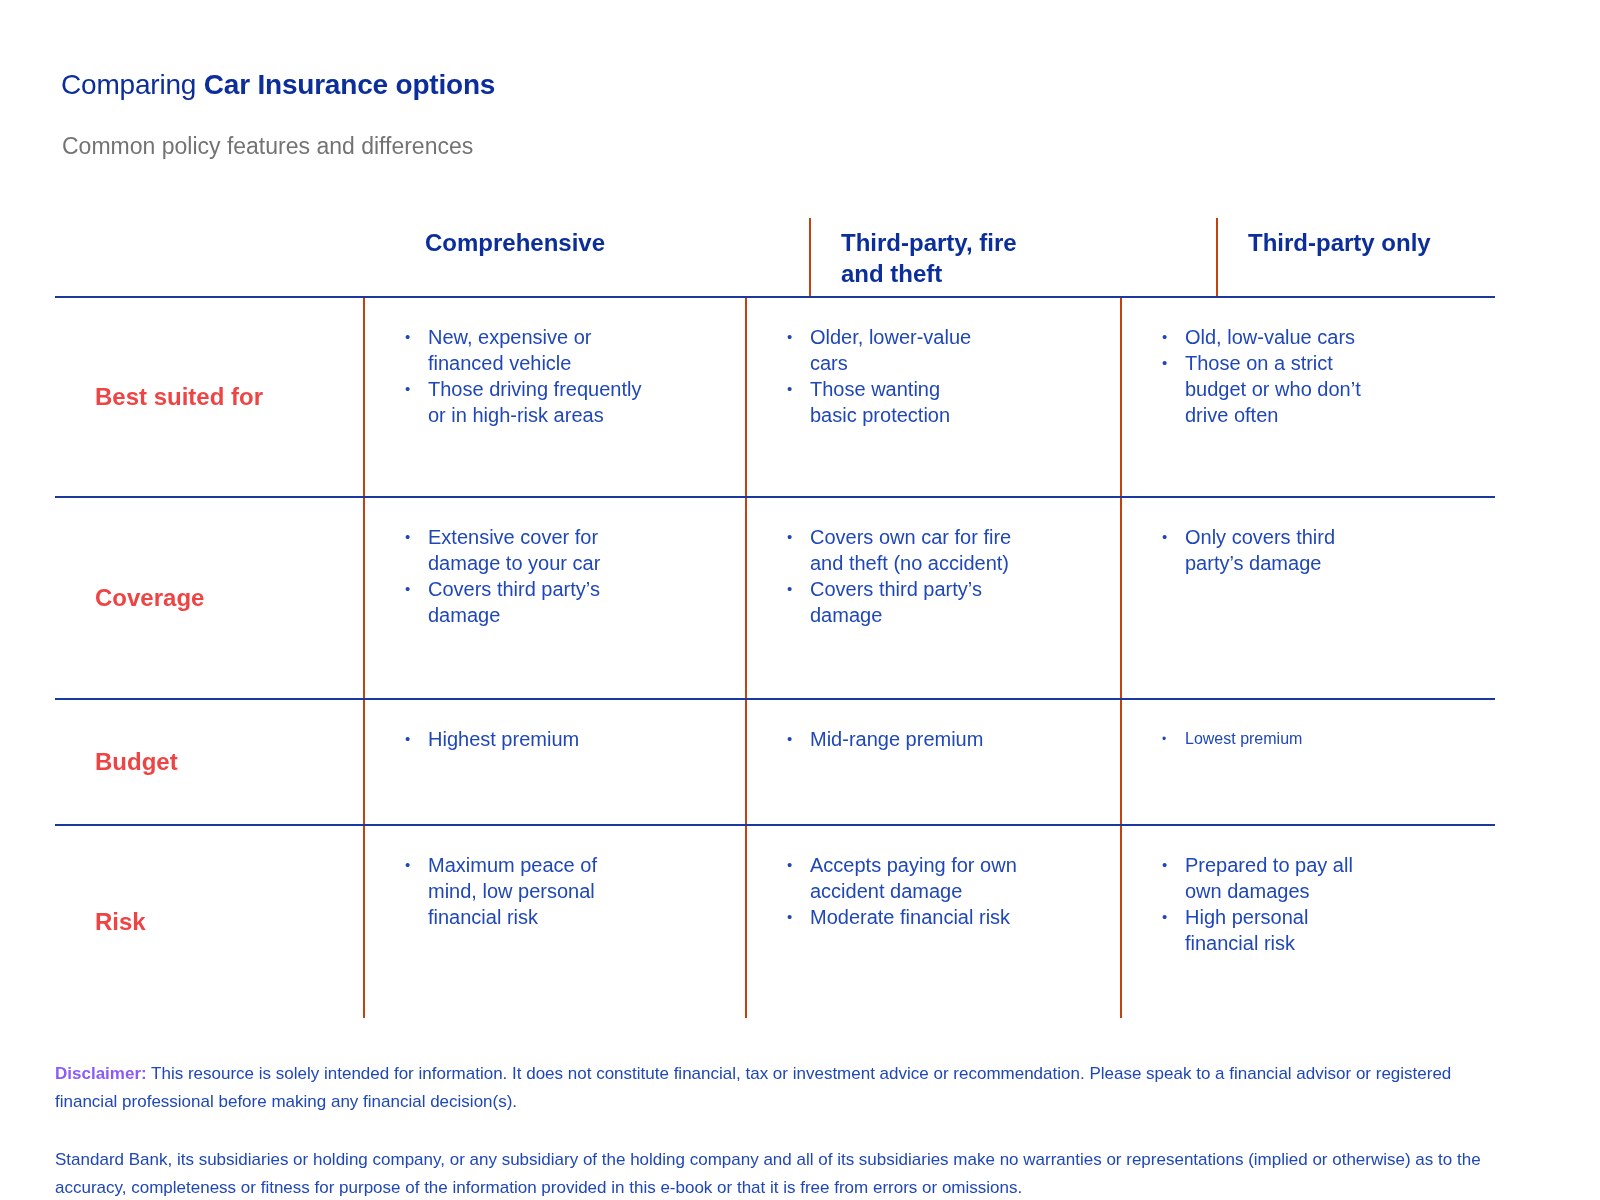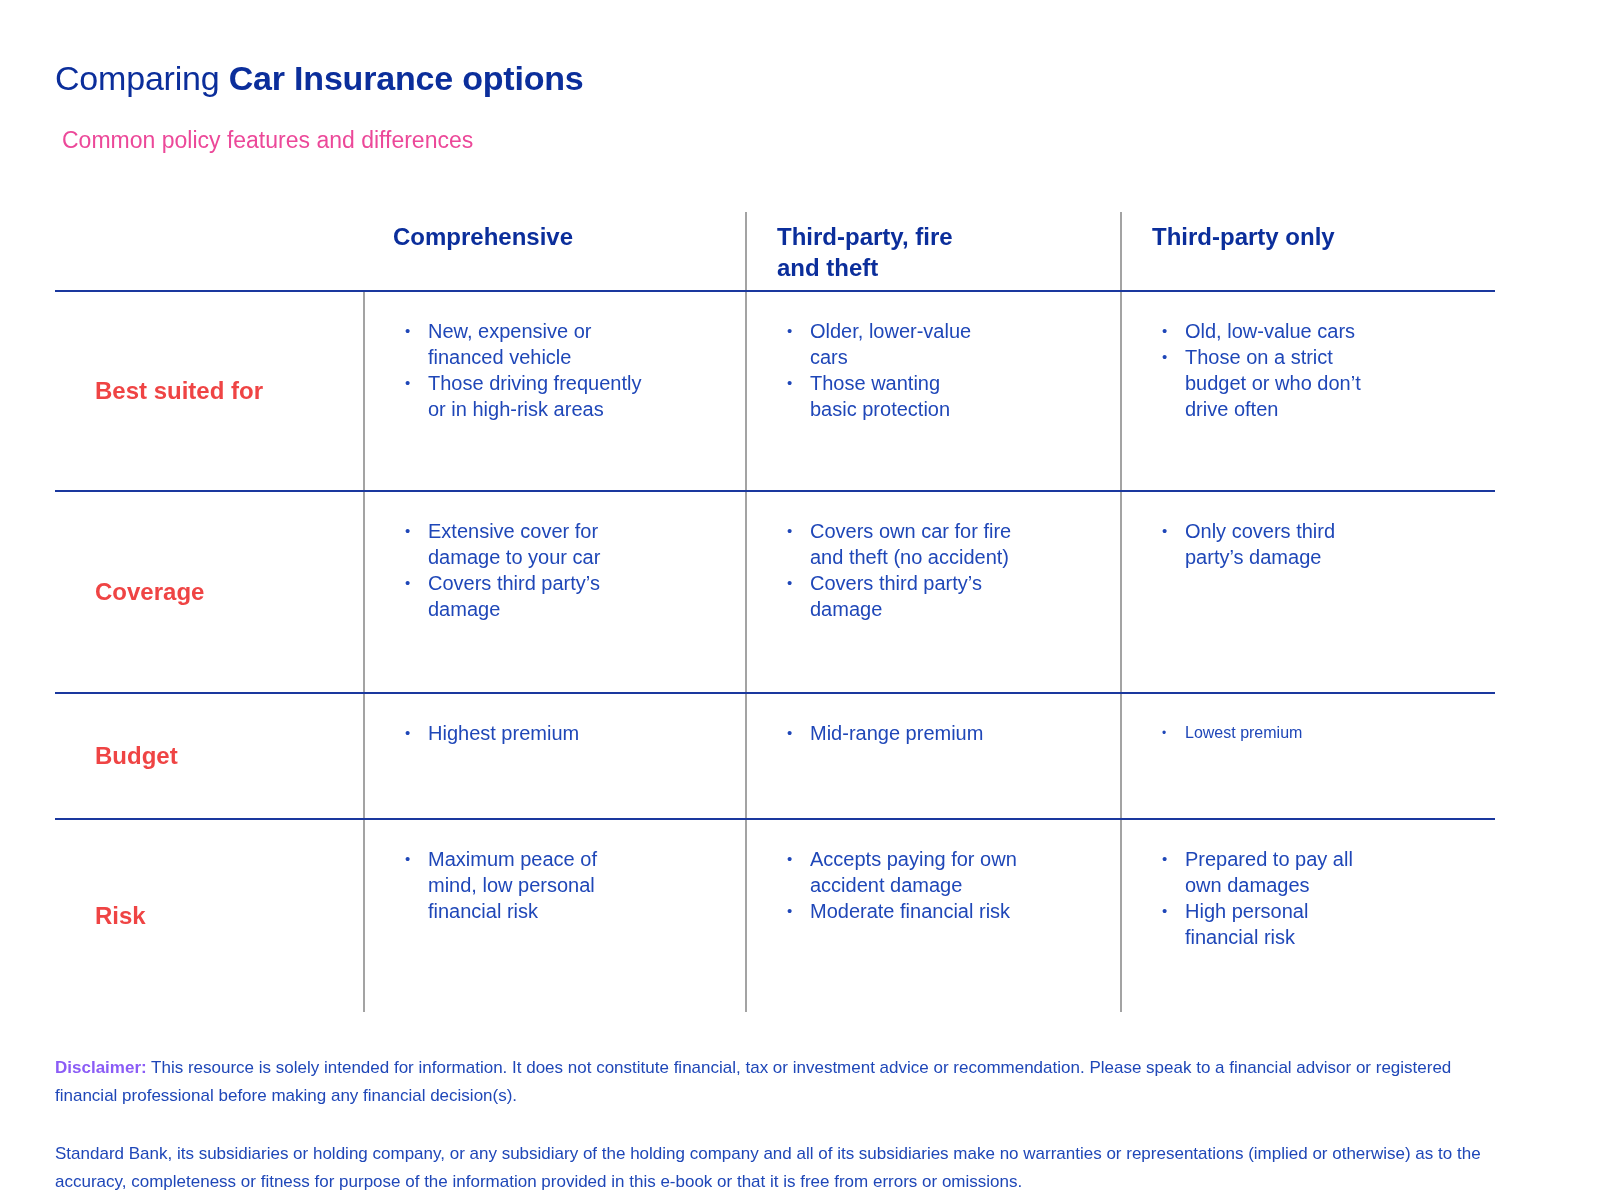--- a/index.html
+++ b/index.html
@@ -12,56 +12,56 @@
     overflow: hidden;
   }
   .page {
     width: 1600px;
     height: 1200px;
     padding: 58px 55px 0 55px;
   }
 
   
   .title {
-    margin: 0;
-    font-size: 34px;
+    margin: 6px;
+    font-size: 28px;
     line-height: 41px;
     font-weight: 400;
     color: #0b2e9b;
     letter-spacing: -0.2px;
   }
   .title b { font-weight: 700; }
   .subtitle {
     margin: 26px 0 0 0;
     padding-left: 7px;
     font-size: 23px;
     line-height: 30px;
     font-weight: 400;
-    color: #ec4899;
+    color: #737373;
   }
 
   
   .ctable {
     margin-top: 57px;
     width: 1440px;
   }
   .trow {
     display: grid;
     grid-template-columns: 308px 382px 375px 375px;
     border-bottom: 2px solid #1a389e;
   }
   .trow.last { border-bottom: none; }
-  .r-header { height: 80px; }
+  .r-header { height: 80px; gap: 32px; }
   .r1 { height: 200px; }
   .r2 { height: 202px; }
   .r3 { height: 126px; }
   .r4 { height: 192px; }
 
   .cell { min-width: 0; }
-  .vline { border-left: 2px solid #a3a3a3; }
+  .vline { border-left: 2px solid #c2410c; }
 
   .hcell {
     padding: 9px 6px 0 30px;
     font-size: 24px;
     line-height: 31px;
     font-weight: 700;
     color: #0b2e9b;
     white-space: pre-line;
   }
   .label-cell {

